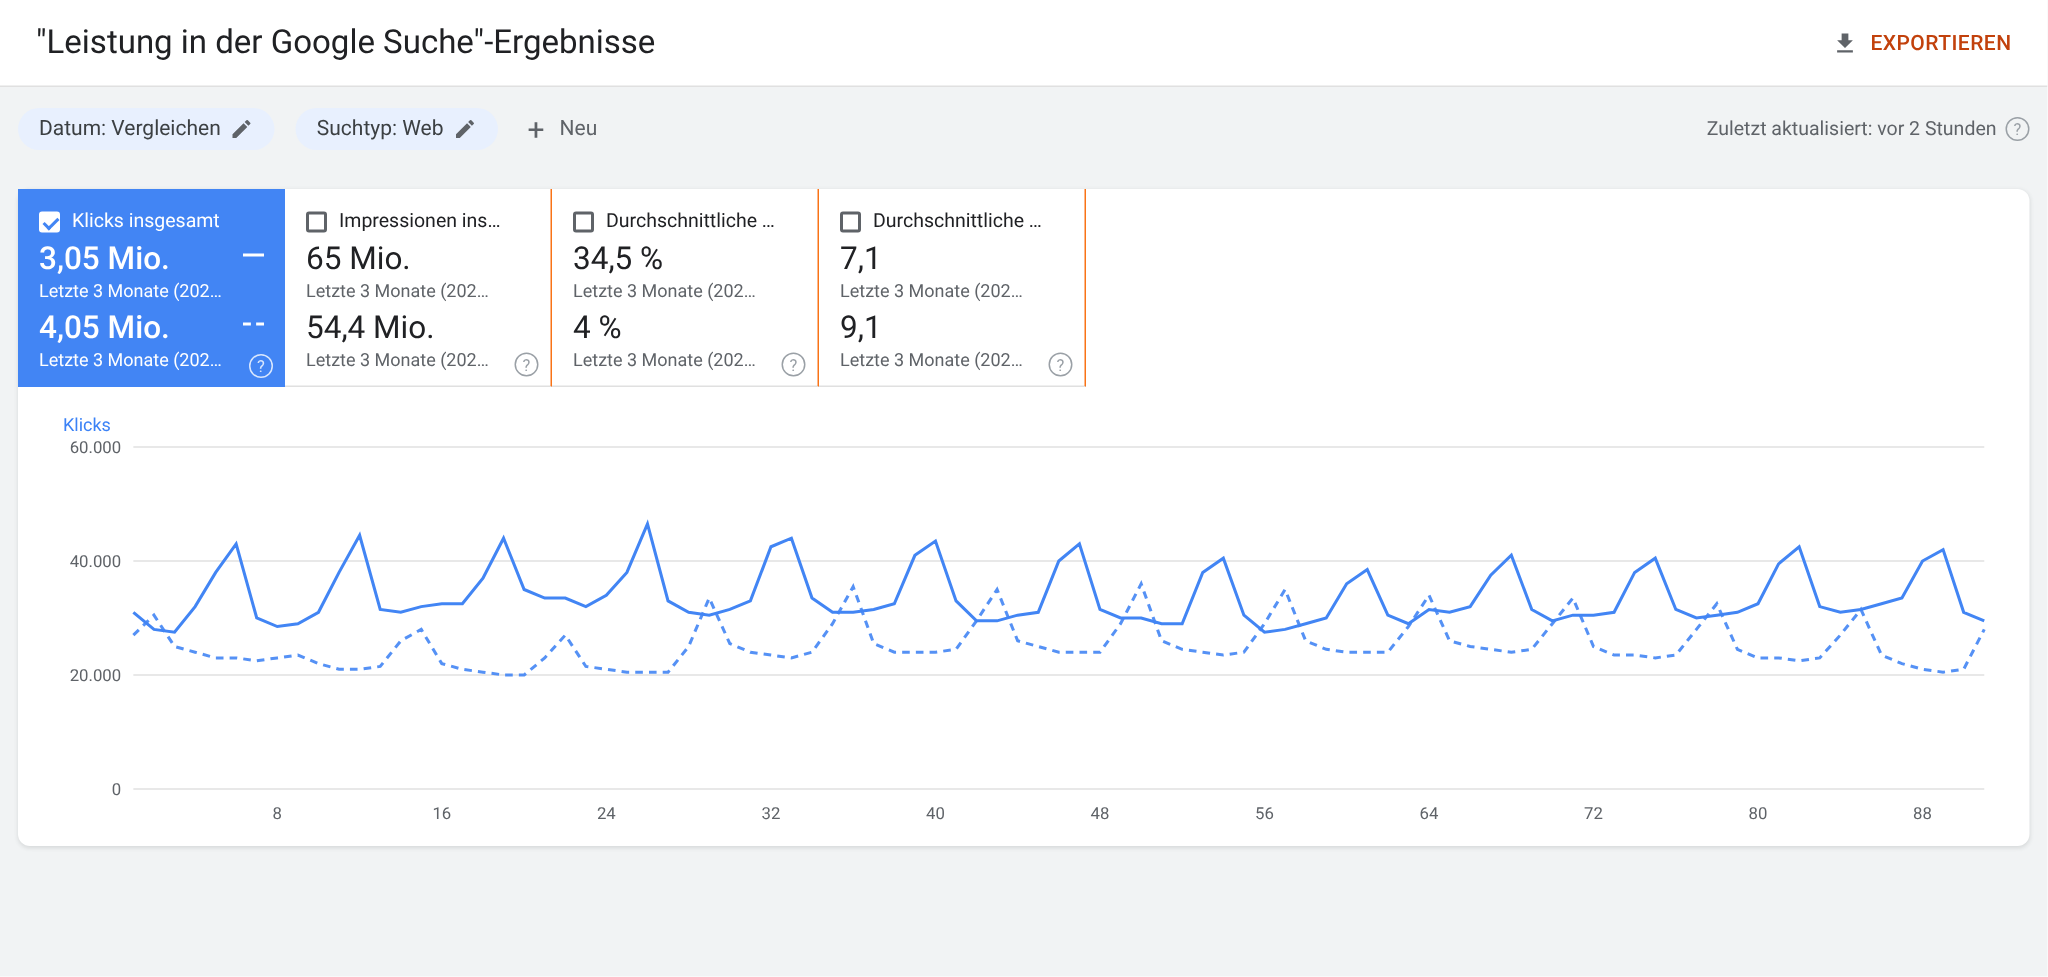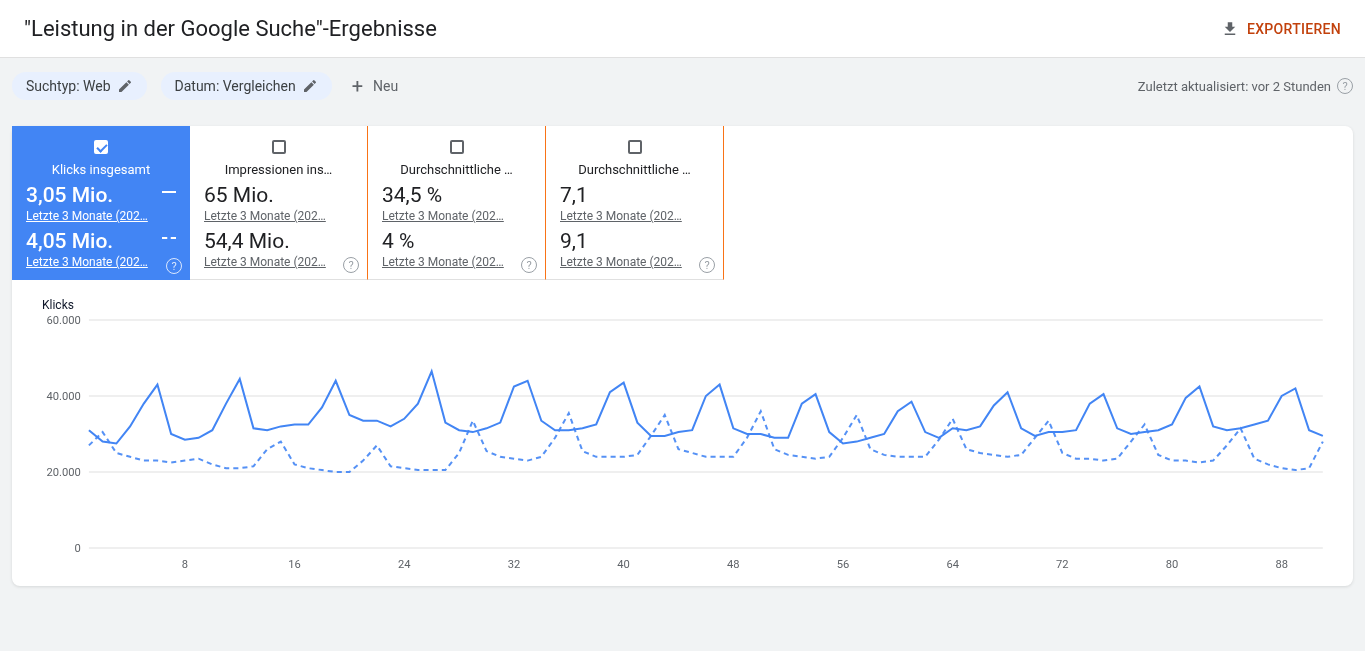--- a/index.html
+++ b/index.html
@@ -13,37 +13,37 @@
   .chip { background: #e8f0fe; color: #3c4043; padding: 6px 14px; border-radius: 16px; display: inline-flex; align-items: center; gap: 6px; font-size: 14px; }
   .chip svg { width: 16px; height: 16px; fill: #5f6368; cursor: pointer; }
   .add-new { display: flex; align-items: center; gap: 10px; color: #5f6368; cursor: pointer; padding-left: 6px; }
   .add-new .plus { font-size: 20px; color: #5f6368; }
   .updated { color: #5f6368; font-size: 13px; display: flex; align-items: center; gap: 6px; }
   .updated .q { width: 16px; height: 16px; border: 1.3px solid #9aa0a6; border-radius: 50%; color: #9aa0a6; font-size: 11px; display: inline-flex; align-items: center; justify-content: center; }
   .panel { background: #fff; margin: 12px; border-radius: 8px; box-shadow: 0 1px 3px rgba(60,64,67,.15); padding-bottom: 14px; }
   .metrics { display: flex; }
   .metric { width: 178px; border-right: 1px solid #f97316; border-bottom: 1px solid #e0e0e0; padding: 14px 14px 10px; position: relative; cursor: pointer; }
   .metric.active { background: #4285f4; color: #fff; border: none; }
-  .metric .title-row { display: flex; align-items: center; gap: 8px; margin-bottom: 6px; flex-direction: column; }
+  .metric .title-row { display: flex; align-items: center; gap: 8px; margin-bottom: 6px; }
   .metric .cb { width: 14px; height: 14px; border: 2px solid #5f6368; border-radius: 2px; display: inline-block; }
   .metric.active .cb { border-color: #fff; background: #fff; position: relative; }
   .metric.active .cb::after { content: ""; position: absolute; left: 3px; top: 0px; width: 4px; height: 8px; border: solid #4285f4; border-width: 0 2px 2px 0; transform: rotate(45deg); }
   .metric .title { font-size: 13px; white-space: nowrap; overflow: hidden; text-overflow: ellipsis; }
   .metric .val { font-size: 21px; font-weight: 400; }
   .metric.active .val { font-weight: 500; }
-  .metric .period { font-size: 12px; margin-top: 2px; white-space: nowrap; overflow: hidden; text-overflow: ellipsis; max-width: 140px; text-decoration: underline; }
+  .metric .period { font-size: 12px; margin-top: 2px; white-space: nowrap; overflow: hidden; text-overflow: ellipsis; max-width: 140px; }
   .metric:not(.active) .period { color: #5f6368; }
   .metric-row { position: relative; margin-top: 6px; }
   .legend-line { position: absolute; right: 0; top: 8px; width: 14px; }
   .legend-line.solid { border-top: 2px solid #fff; }
   .legend-line.dashed { border-top: 2px dashed #fff; }
   .help-icon { position: absolute; bottom: 6px; right: 8px; width: 16px; height: 16px; border: 1.3px solid #9aa0a6; border-radius: 50%; color: #9aa0a6; font-size: 11px; display: flex; align-items: center; justify-content: center; }
   .metric.active .help-icon { border-color: rgba(255,255,255,.8); color: rgba(255,255,255,.8); }
   .chart-area { padding: 18px 20px 0 20px; position: relative; }
-  .chart-title { font-size: 12px; color: #0f172a; margin-bottom: 4px; margin-left: 10px; }
+  .chart-title { font-size: 12px; color: #3b82f6; margin-bottom: 4px; margin-left: 10px; }
   .chart-svg { width: 100%; height: 256px; display: block; }
   .yaxis text, .xaxis text { font-size: 11px; fill: #5f6368; }
   .grid line { stroke: #e0e0e0; stroke-width: 1; }
   .series-current { fill: none; stroke: #4285f4; stroke-width: 2; }
   .series-prev { fill: none; stroke: #4285f4; stroke-width: 2; stroke-dasharray: 5 4; opacity: .9; }
 </style>
 </head>
 <body>
 
 <div class="header">
@@ -52,27 +52,27 @@
     <svg viewBox="0 0 24 24">
         <path d="M5 20h14v-2H5v2zM19 9h-4V3H9v6H5l7 7 7-7z"></path>
       </svg>
     <span>EXPORTIEREN</span>
   </div>
 </div>
 
 <div class="filter-row">
   <div class="filter-left">
     <span class="chip">
-      <span>Suchtyp: Web</span>
+      <span>Datum: Vergleichen</span>
       <svg viewBox="0 0 24 24">
           <path d="M3 17.25V21h3.75L17.81 9.94l-3.75-3.75L3 17.25zM20.71 7.04a1 1 0 0 0 0-1.41l-2.34-2.34a1 1 0 0 0-1.41 0l-1.83 1.83 3.75 3.75 1.83-1.83z"></path>
         </svg>
     </span>
     <span class="chip">
-      <span>Datum: Vergleichen</span>
+      <span>Suchtyp: Web</span>
       <svg viewBox="0 0 24 24">
           <path d="M3 17.25V21h3.75L17.81 9.94l-3.75-3.75L3 17.25zM20.71 7.04a1 1 0 0 0 0-1.41l-2.34-2.34a1 1 0 0 0-1.41 0l-1.83 1.83 3.75 3.75 1.83-1.83z"></path>
         </svg>
     </span>
     <span class="add-new">
       <span class="plus">+</span>
       <span>Neu</span>
     </span>
   </div>
   <div class="updated">

